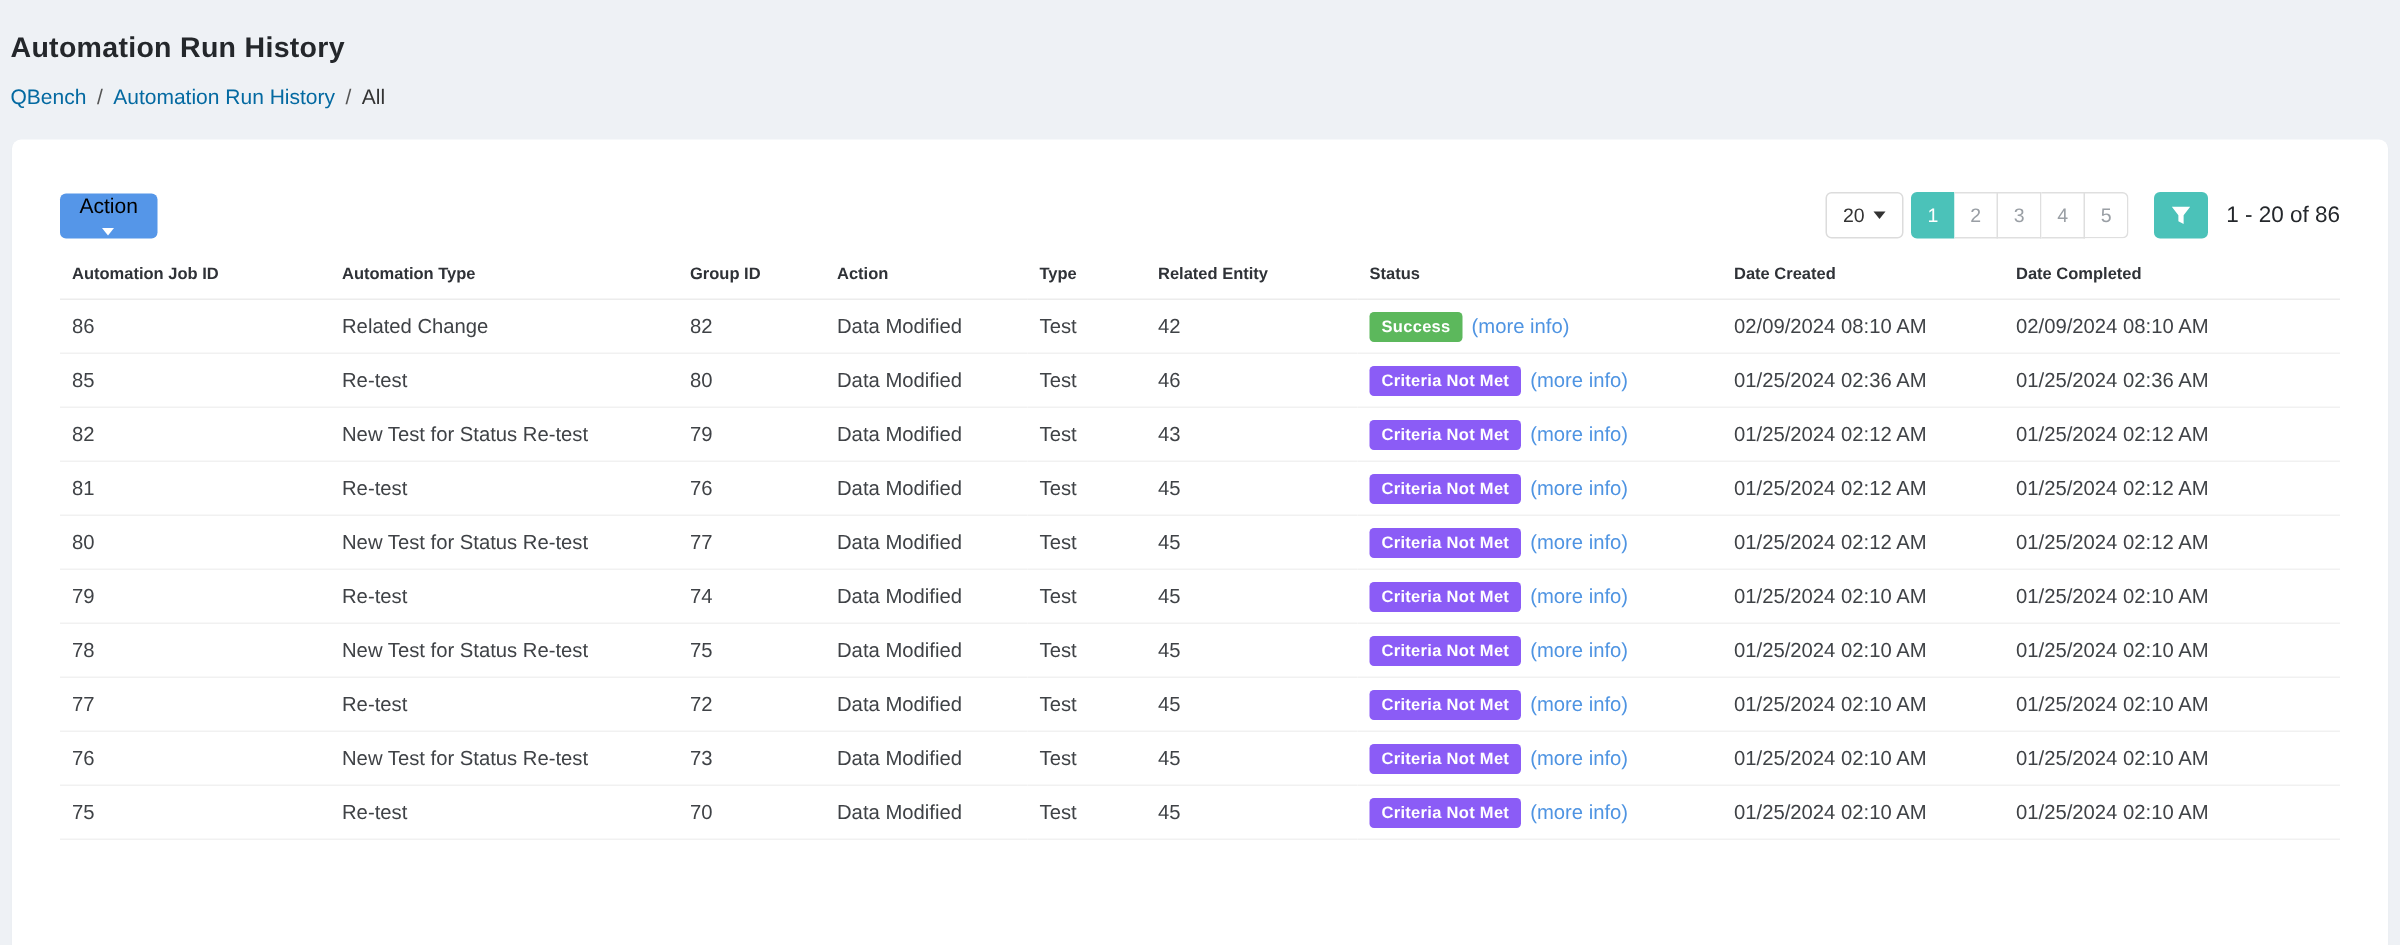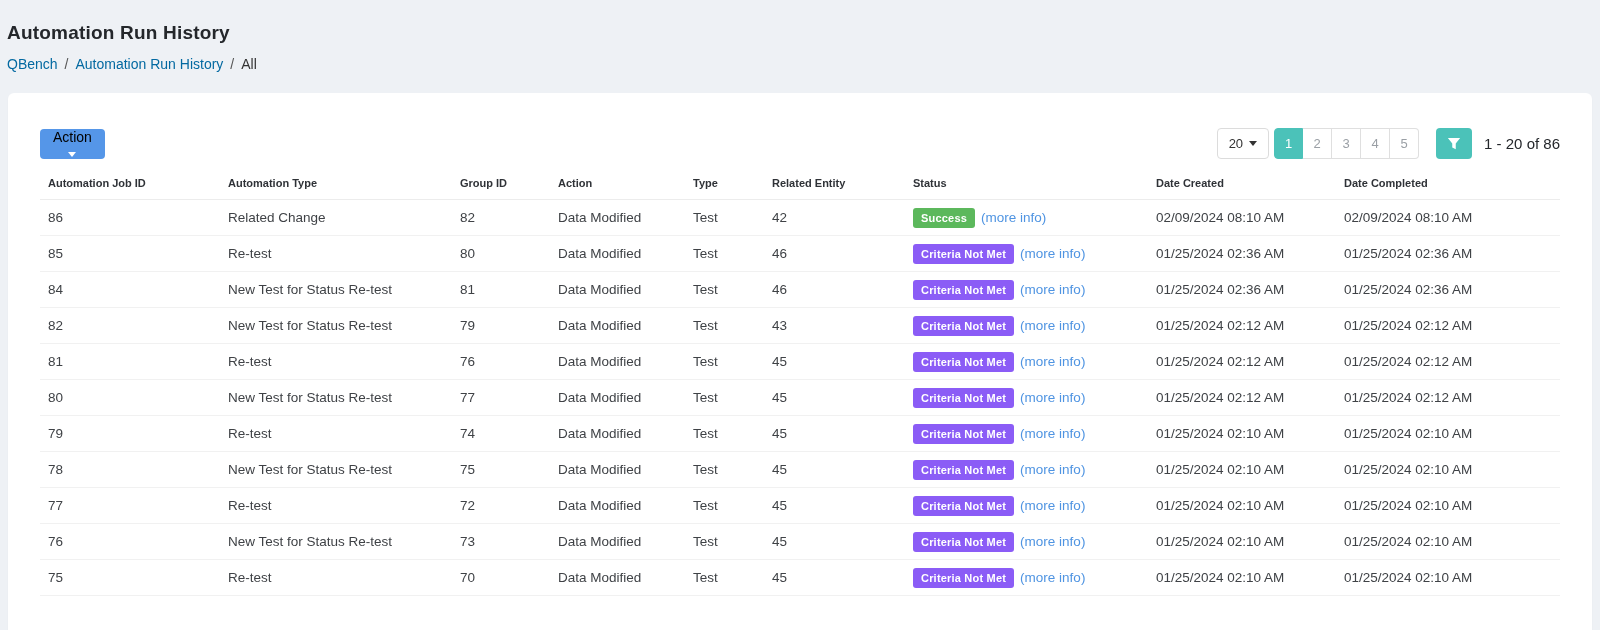--- a/index.html
+++ b/index.html
@@ -247,31 +247,20 @@
           <td>Re-test</td>
           <td>80</td>
           <td>Data Modified</td>
           <td>Test</td>
           <td>46</td>
           <td><span class="badge warning">Criteria Not Met</span><a class="more-info">(more info)</a></td>
           <td>01/25/2024 02:36 AM</td>
           <td>01/25/2024 02:36 AM</td>
         </tr>
         <tr>
-          <td>84</td>
-          <td>New Test for Status Re-test</td>
-          <td>81</td>
-          <td>Data Modified</td>
-          <td>Test</td>
-          <td>46</td>
-          <td><span class="badge warning">Criteria Not Met</span><a class="more-info">(more info)</a></td>
-          <td>01/25/2024 02:36 AM</td>
-          <td>01/25/2024 02:36 AM</td>
-        </tr>
-        <tr>
           <td>82</td>
           <td>New Test for Status Re-test</td>
           <td>79</td>
           <td>Data Modified</td>
           <td>Test</td>
           <td>43</td>
           <td><span class="badge warning">Criteria Not Met</span><a class="more-info">(more info)</a></td>
           <td>01/25/2024 02:12 AM</td>
           <td>01/25/2024 02:12 AM</td>
         </tr>

